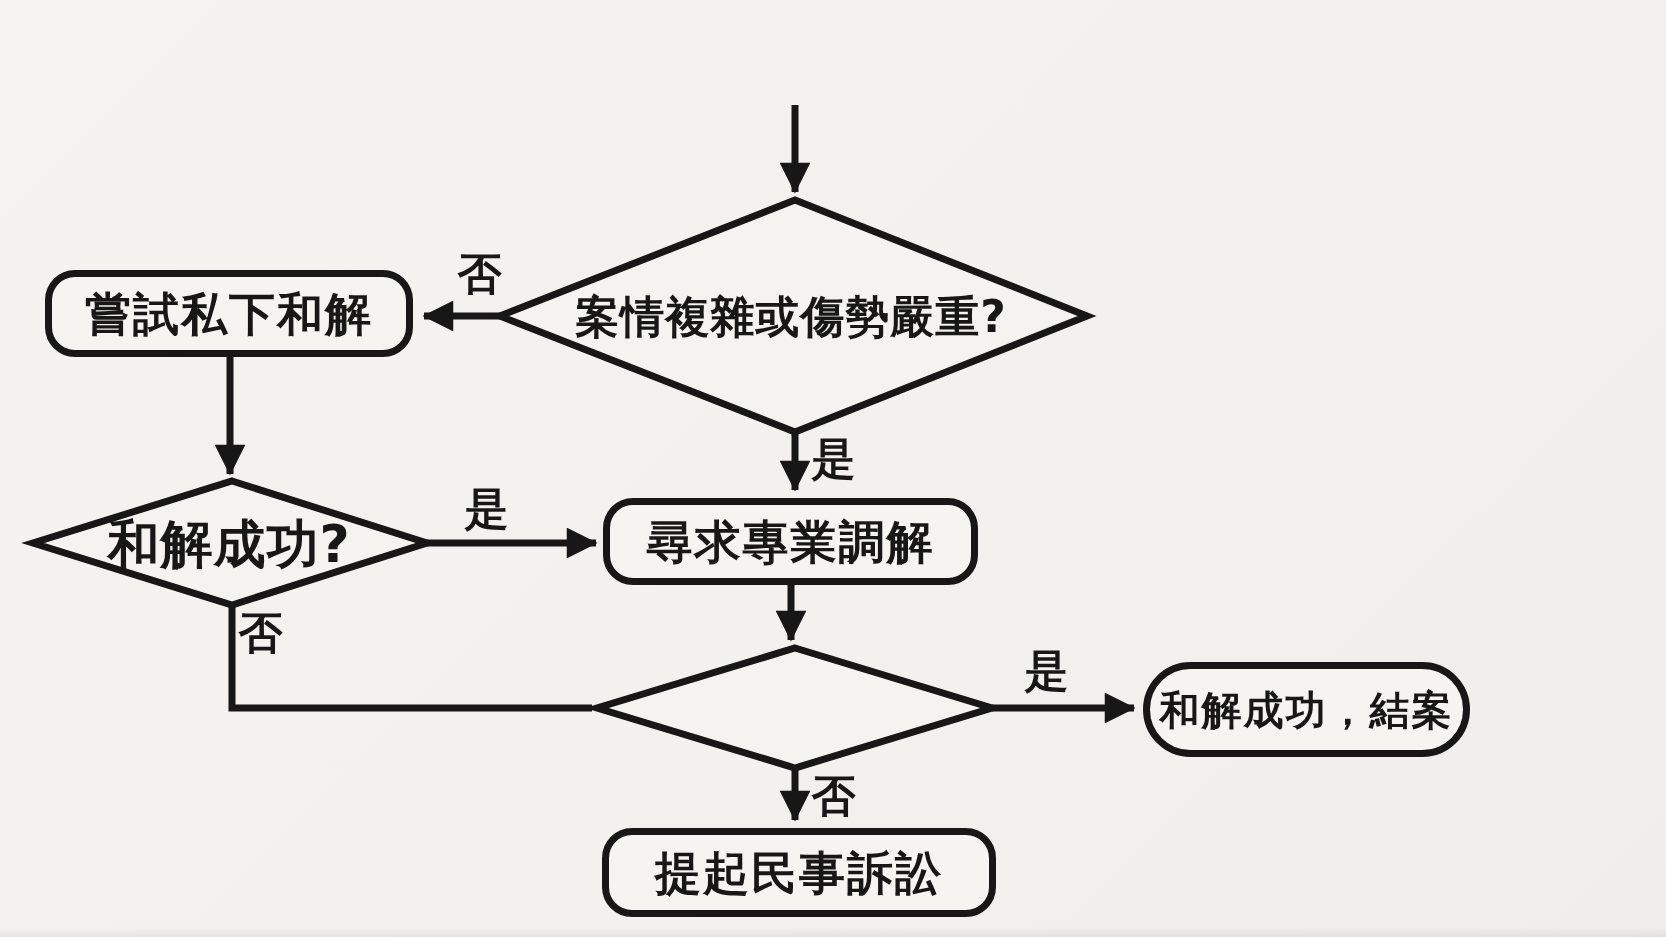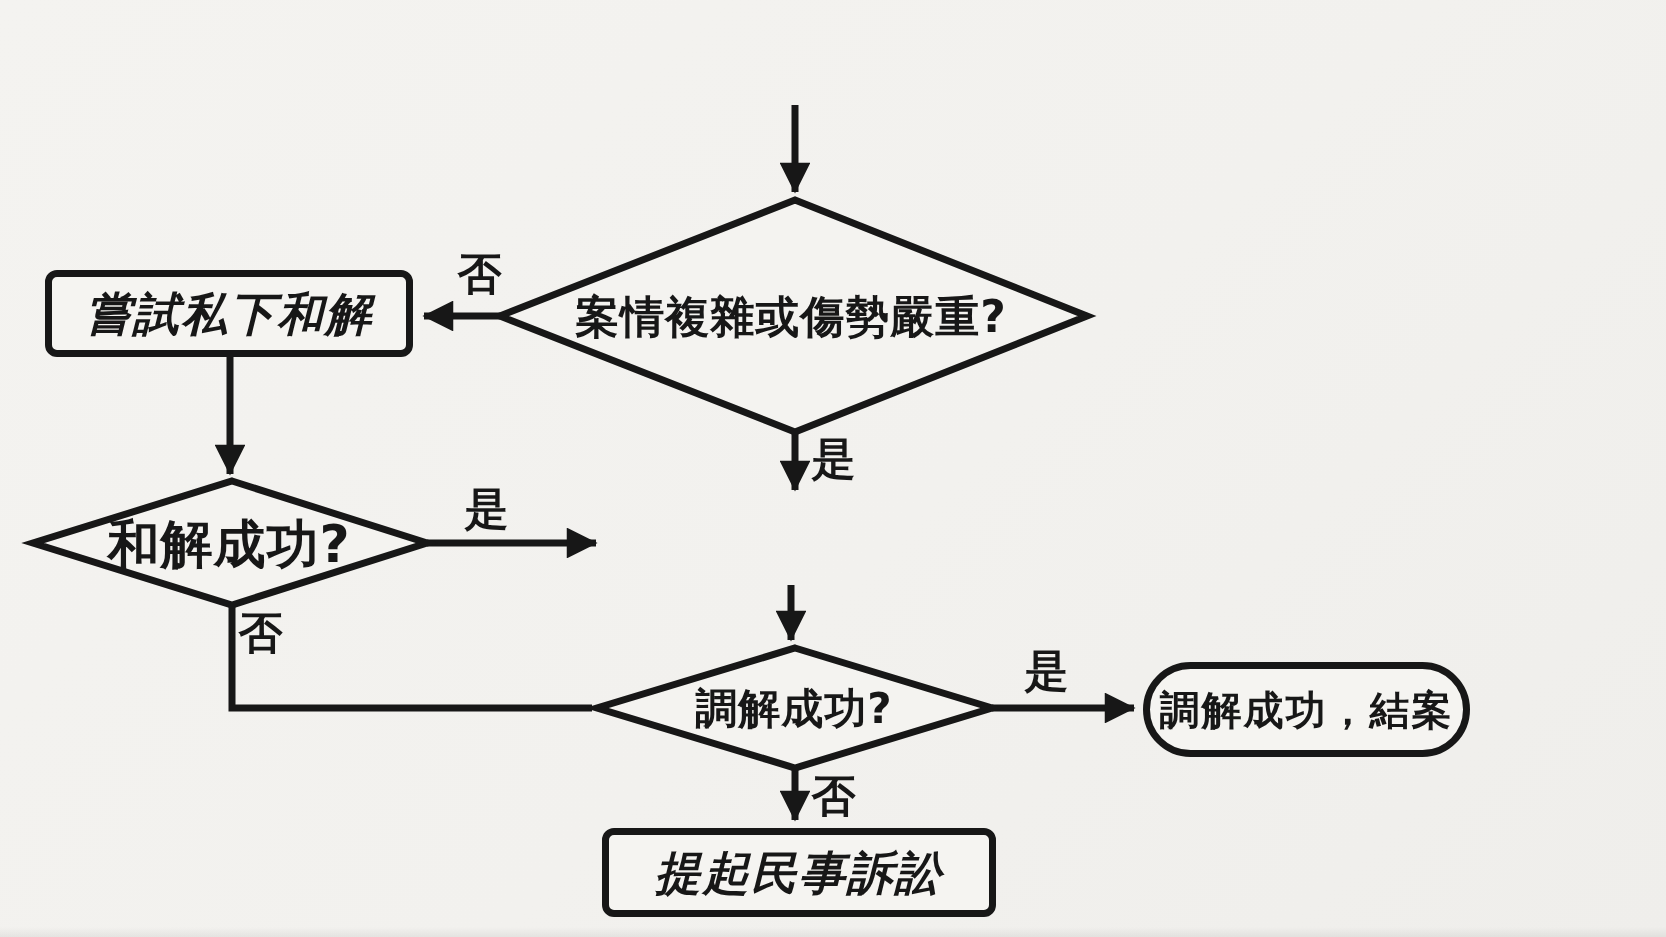--- a/index.html
+++ b/index.html
@@ -49,21 +49,21 @@
     background: #f5f4f1;
     display: flex;
     align-items: center;
     justify-content: center;
     white-space: nowrap;
     font-weight: 700;
     letter-spacing: 2px;
     line-height: 1;
   }
   .stadium { border-radius: 60px; }
-  .rounded-rect { border-radius: 12px; font-style: italic; }
+  .rounded-rect { border-radius: 30px; }
 
   .node-start        { left: 600px; top: 18px;  width: 390px; height: 87px; font-size: 48px; }
   .node-settlement   { left: 45px;  top: 270px; width: 368px; height: 87px; font-size: 46px; }
   .node-mediation    { left: 603px; top: 498px; width: 375px; height: 87px; font-size: 46px; }
   .node-sign-close   { left: 1143px;top: 662px; width: 327px; height: 95px; font-size: 40px; border-radius: 48px; }
   .node-lawsuit      { left: 602px; top: 828px; width: 394px; height: 89px; font-size: 46px; justify-content: center; }
 
   .dlabel, .elabel {
     position: absolute;
     transform: translate(-50%, -50%);
@@ -109,32 +109,34 @@
     <polygon class="shape" points="795,200 1087,316 795,432 500,316"></polygon>
     <polygon class="shape" points="232,481 427,543 232,605 33,543"></polygon>
     <polygon class="shape" points="795,648 992,708 795,768 597,708"></polygon>
   </svg>
 
 
   <div class="node rounded-rect node-settlement">
     <span>嘗試私下和解</span>
   </div>
 
+  <div class="node rounded-rect node-mediation">
+    <span>尋求專業調解</span>
+  </div>
 
   <div class="node stadium node-sign-close">
-    <span>調解成功，結案</span>
+    <span>和解成功，結案</span>
   </div>
 
   <div class="node rounded-rect node-lawsuit">
     <span>提起民事訴訟</span>
   </div>
 
   <div class="dlabel dlabel-complex">案情複雜或傷勢嚴重?</div>
   <div class="dlabel dlabel-settlement">和解成功?</div>
-  <div class="dlabel dlabel-mediation">調解成功?</div>
 
   <div class="elabel elabel-complex-no">否</div>
   <div class="elabel elabel-complex-yes">是</div>
   <div class="elabel elabel-settlement-yes">是</div>
   <div class="elabel elabel-settlement-no">否</div>
   <div class="elabel elabel-mediation-yes">是</div>
   <div class="elabel elabel-mediation-no">否</div>
 
 </div>
 

